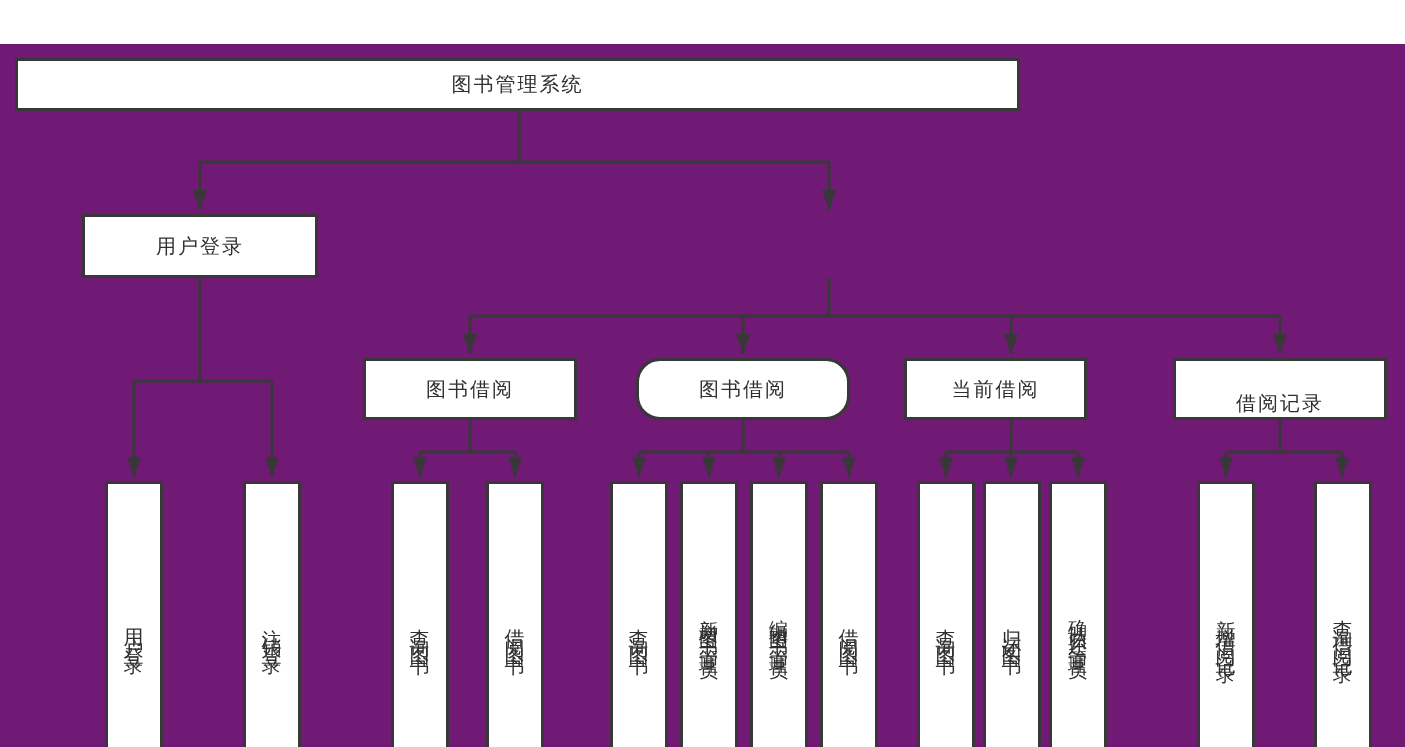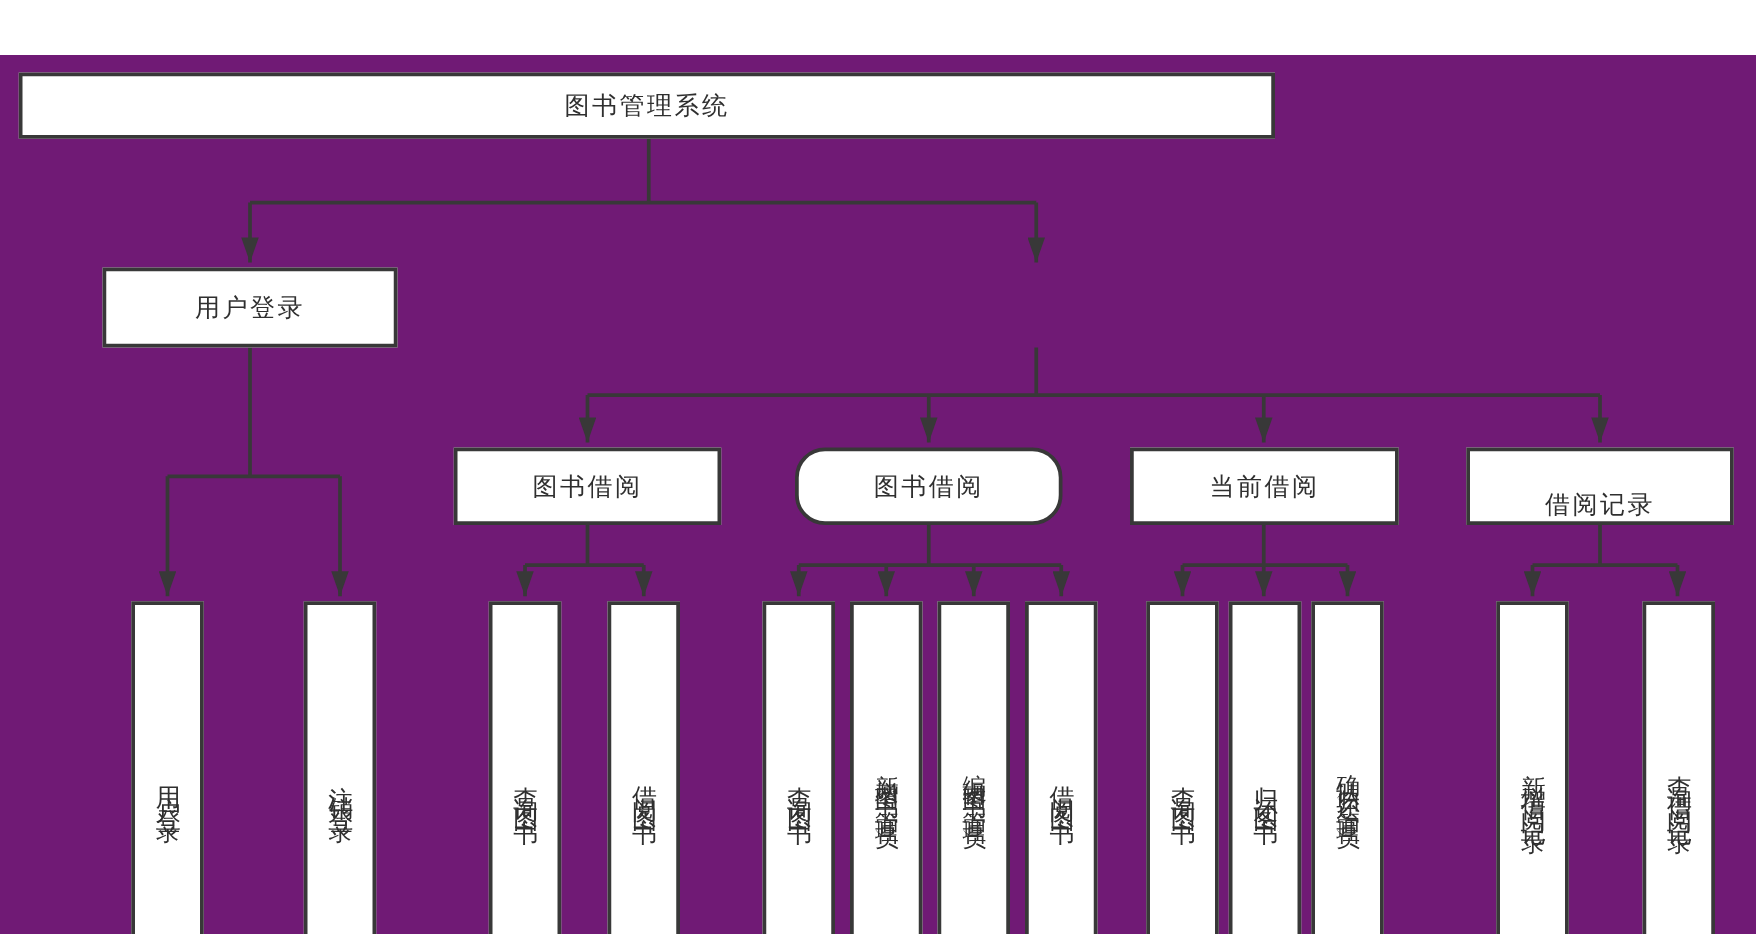--- a/index.html
+++ b/index.html
@@ -135,21 +135,21 @@
   <div class="node h" style="left:82px; top:170px; width:236px; height:64px;">
     <span>用户登录</span>
   </div>
 
   <div class="node h" style="left:363px; top:314px; width:214px; height:62px;">
     <span>图书借阅</span>
   </div>
   <div class="node h" style="left:636px; top:314px; width:214px; height:62px;border-radius:24px;">
     <span>图书借阅</span>
   </div>
-  <div class="node h" style="left:904px; top:314px; width:215px; height:62px;">
+  <div class="node h" style="left:904px; top:314px; width:183px; height:62px;">
     <span>当前借阅</span>
   </div>
   <div class="node h" style="left:1173px; top:314px; width:214px; height:62px;align-items:flex-end;">
     <span>借阅记录</span>
   </div>
 
   <div class="node v" style="left:105px; top:437px; width:58px; height:299px;">
     <span>用户登录</span>
   </div>
   <div class="node v" style="left:243px; top:437px; width:58px; height:299px;">

